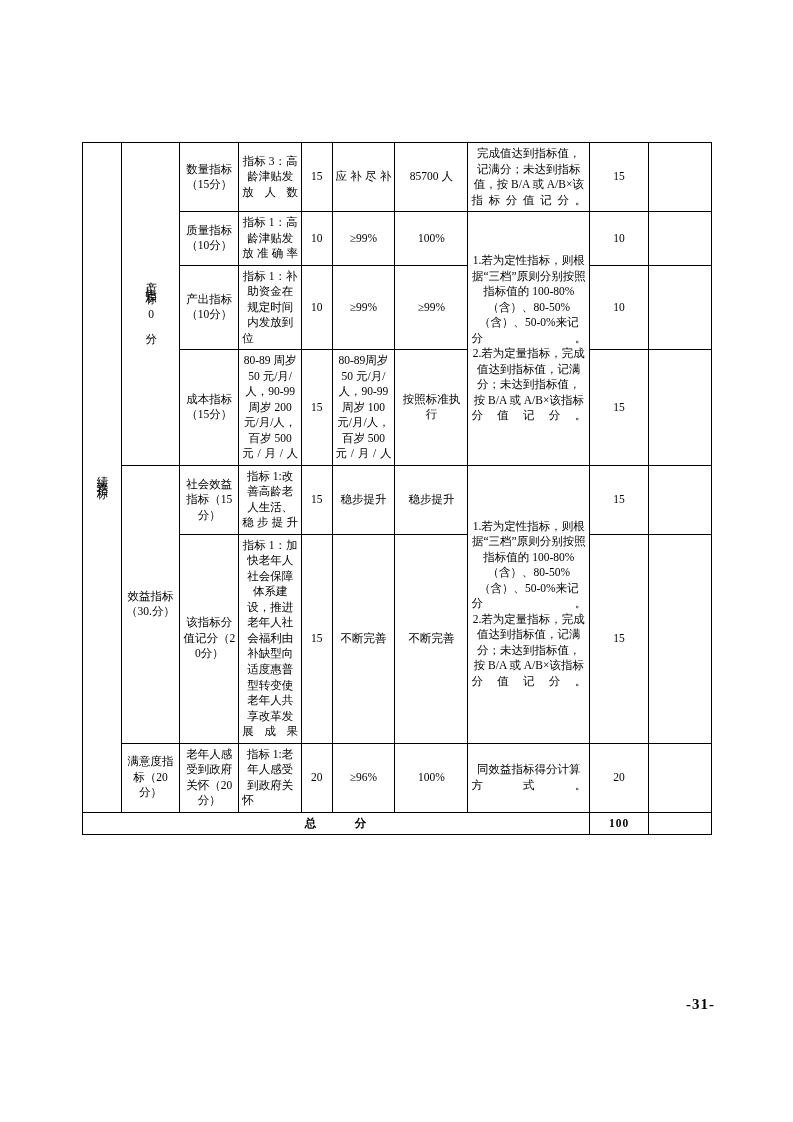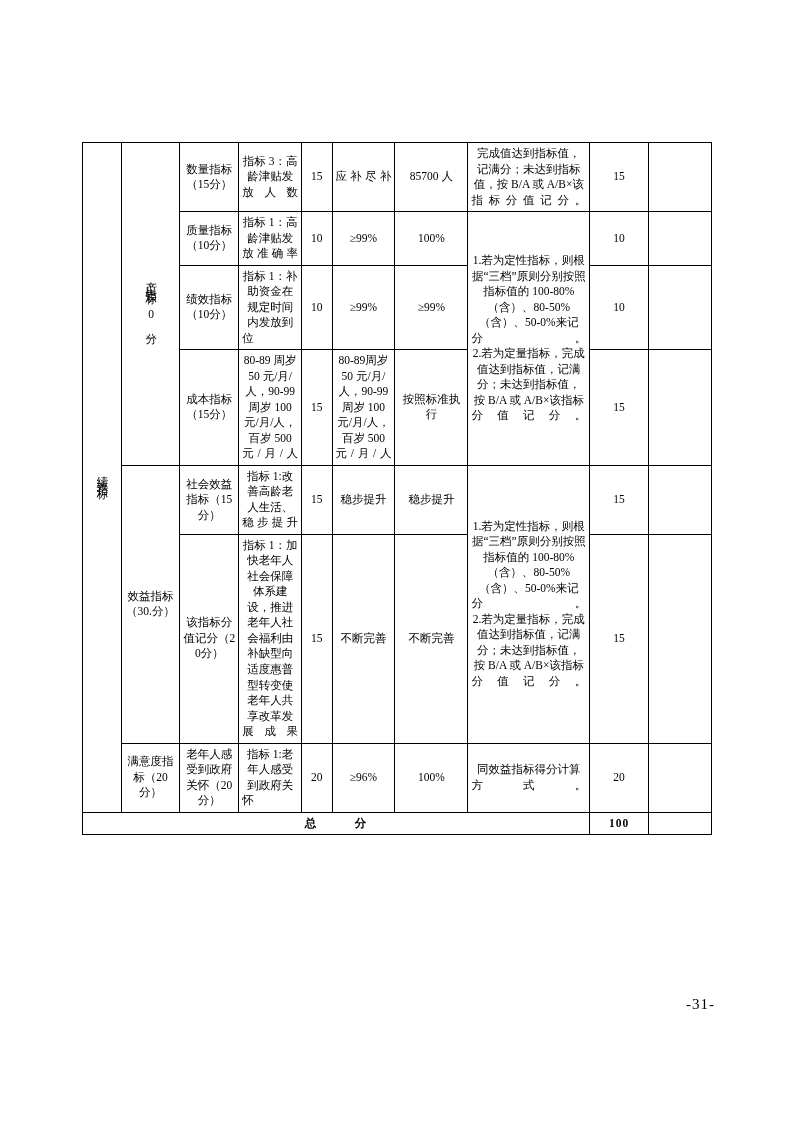--- a/index.html
+++ b/index.html
@@ -74,21 +74,21 @@
   .total-label {
     letter-spacing: 14px;
     padding-left: 14px;
   }
   .page-num {
     position: absolute;
     right: 78px;
     top: 996px;
     font-size: 15px;
     font-family: "Liberation Serif", "DejaVu Serif", serif;
-    font-weight: normal;
+    font-weight: bold;
     letter-spacing: 1px;
   }
 </style>
 </head>
 <body>
 
 <div class="page">
 
   <div class="table-wrap">
     <table class="eval">
@@ -129,32 +129,32 @@
           <td>10</td>
           <td>≥99%</td>
           <td>100%</td>
           <td rowspan="3" class="justify-cell" style="white-space:pre-line;">1.若为定性指标，则根据“三档”原则分别按照指标值的 100-80%（含）、80-50%（含）、50-0%来记分。
 2.若为定量指标，完成值达到指标值，记满分；未达到指标值，按 B/A 或 A/B×该指标分值记分。</td>
           <td>10</td>
           <td></td>
         </tr>
 
         <tr>
-          <td>绩效指标（10分）</td>
+          <td>产出指标（10分）</td>
           <td class="justify-cell">指标 1：补助资金在规定时间内发放到位</td>
           <td>10</td>
           <td>≥99%</td>
           <td>≥99%</td>
           <td>10</td>
           <td></td>
         </tr>
 
         <tr>
           <td>成本指标（15分）</td>
-          <td class="justify-cell">80-89 周岁 50 元/月/人，90-99 周岁 100 元/月/人，百岁 500 元/月/人</td>
+          <td class="justify-cell">80-89 周岁 50 元/月/人，90-99 周岁 200 元/月/人，百岁 500 元/月/人</td>
           <td>15</td>
           <td class="justify-cell">80-89周岁 50 元/月/人，90-99周岁 100 元/月/人，百岁 500 元/月/人</td>
           <td>按照标准执行</td>
           <td>15</td>
           <td></td>
         </tr>
 
         <tr>
           <td rowspan="2">
             <span>效益指标（30.分）</span>

